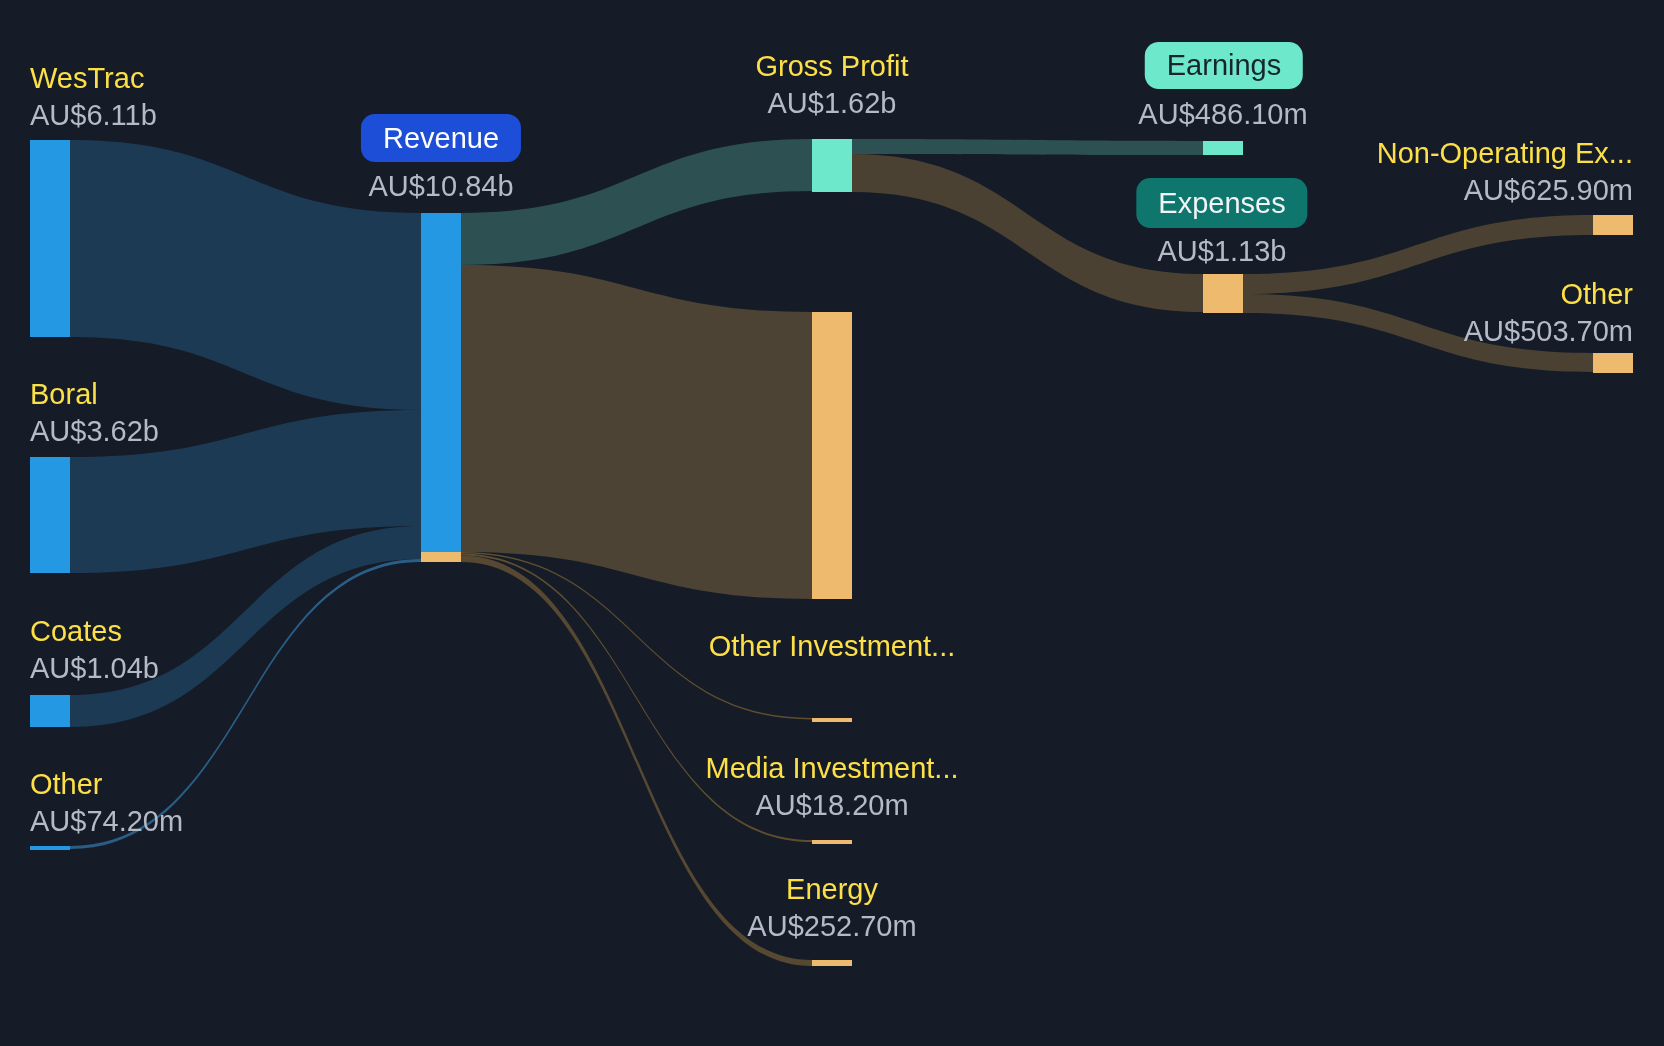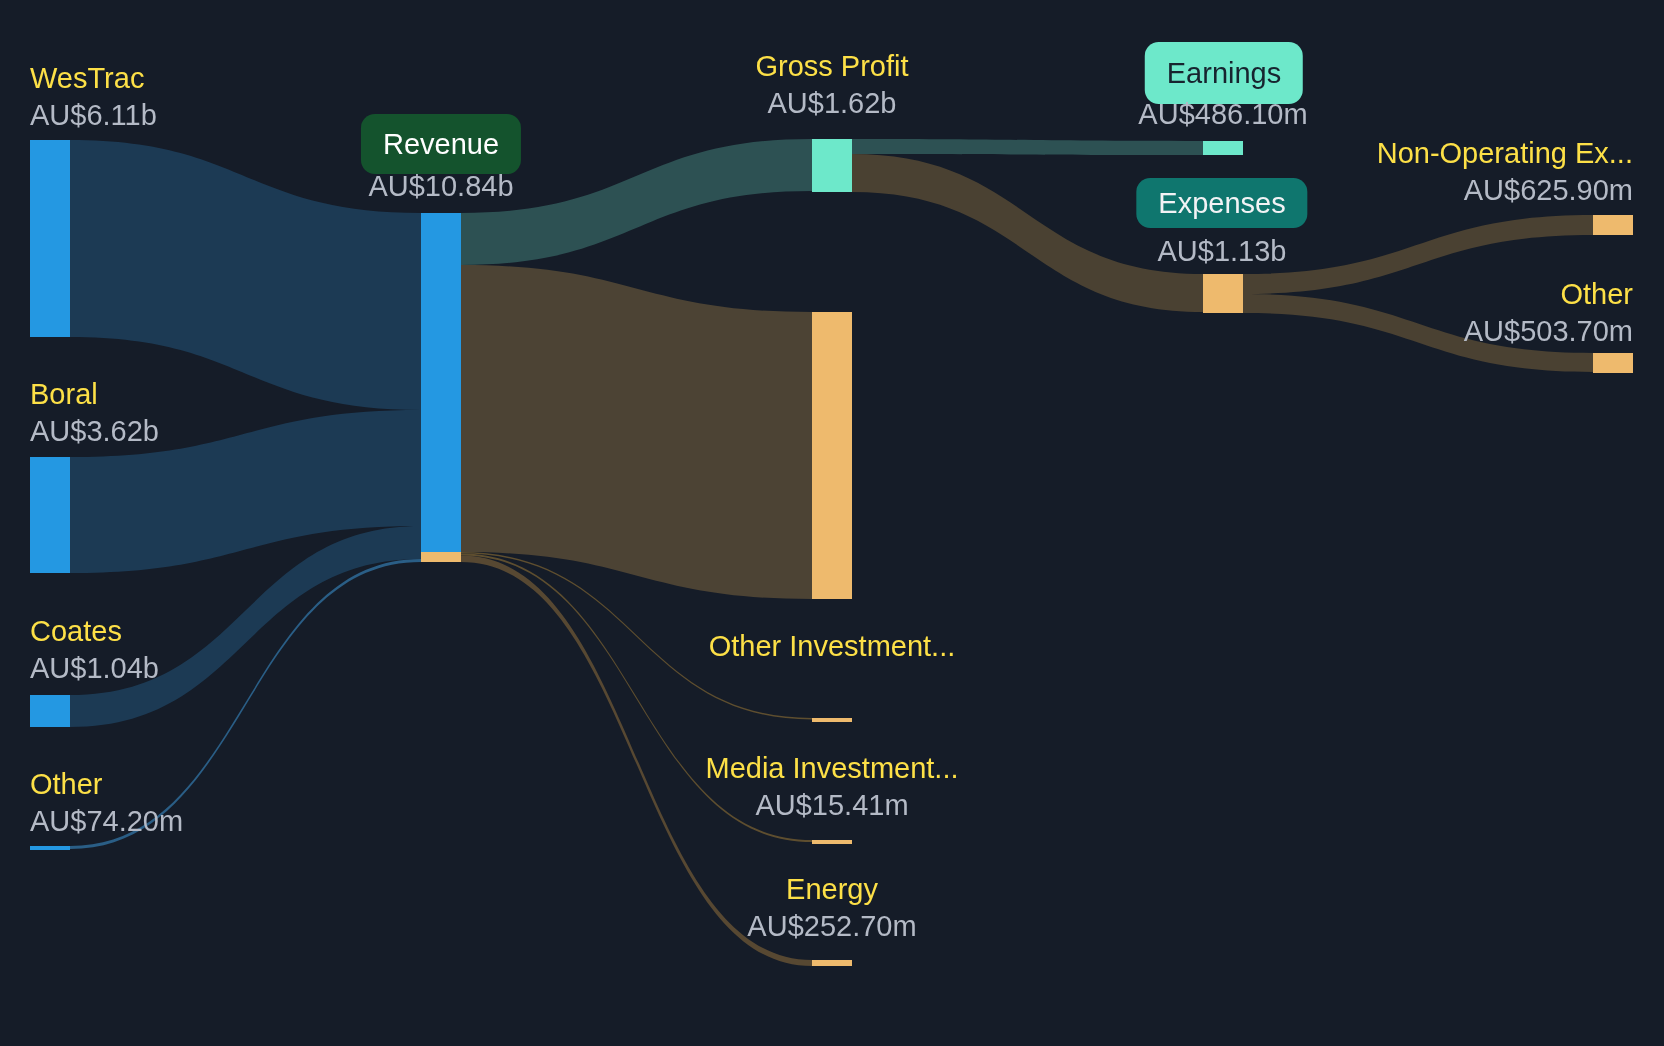--- a/index.html
+++ b/index.html
@@ -7,22 +7,22 @@
          font-family:"Liberation Sans","DejaVu Sans",sans-serif;}
   #sankey{position:absolute;left:0;top:0;width:1664px;height:1046px;display:block;}
   .nlabel{position:absolute;white-space:nowrap;}
   .nlabel .nname{font-size:29px;line-height:37px;color:#fde047;}
   .nlabel .nvalue{font-size:29px;line-height:37px;color:#b4bac6;}
   .nlabel.left{text-align:left;}
   .nlabel.right{text-align:right;}
   .nlabel.center{transform:translateX(-50%);text-align:center;}
   .pill{position:absolute;transform:translateX(-50%);display:flex;align-items:center;justify-content:center;
         font-size:29px;border-radius:14px;padding:0 22px;white-space:nowrap;}
-  .pill.revenue{background:#14532d;color:#ffffff;height:60px;}
-  .pill.earnings{background:#6de8ca;color:#17242f;height:62px;}
+  .pill.revenue{background:#1d4ed8;color:#ffffff;height:48px;}
+  .pill.earnings{background:#6de8ca;color:#17242f;height:47px;}
   .pill.expenses{background:#0f766e;color:#f2f3f5;height:50px;}
   .pillvalue{position:absolute;transform:translateX(-50%);font-size:29px;line-height:37px;
              color:#b4bac6;white-space:nowrap;text-align:center;}
 </style>
 </head>
 <body>
 
 <div id="stage">
 
   <svg id="sankey" viewBox="0 0 1664 1046">
@@ -78,21 +78,21 @@
 
   <div class="nlabel center" style="left:832px;top:48px">
     <div class="nname">Gross Profit</div>
     <div class="nvalue">AU$1.62b</div>
   </div>
   <div class="nlabel center" style="left:832px;top:628px">
     <div class="nname">Other Investment...</div>
   </div>
   <div class="nlabel center" style="left:832px;top:750px">
     <div class="nname">Media Investment...</div>
-    <div class="nvalue">AU$15.41m</div>
+    <div class="nvalue">AU$18.20m</div>
   </div>
   <div class="nlabel center" style="left:832px;top:871px">
     <div class="nname">Energy</div>
     <div class="nvalue">AU$252.70m</div>
   </div>
 
   <div class="pill earnings" style="left:1224px;top:42px">Earnings</div>
   <div class="pillvalue" style="left:1223px;top:96px">AU$486.10m</div>
   <div class="pill expenses" style="left:1222px;top:178px">Expenses</div>
   <div class="pillvalue" style="left:1222px;top:233px">AU$1.13b</div>

